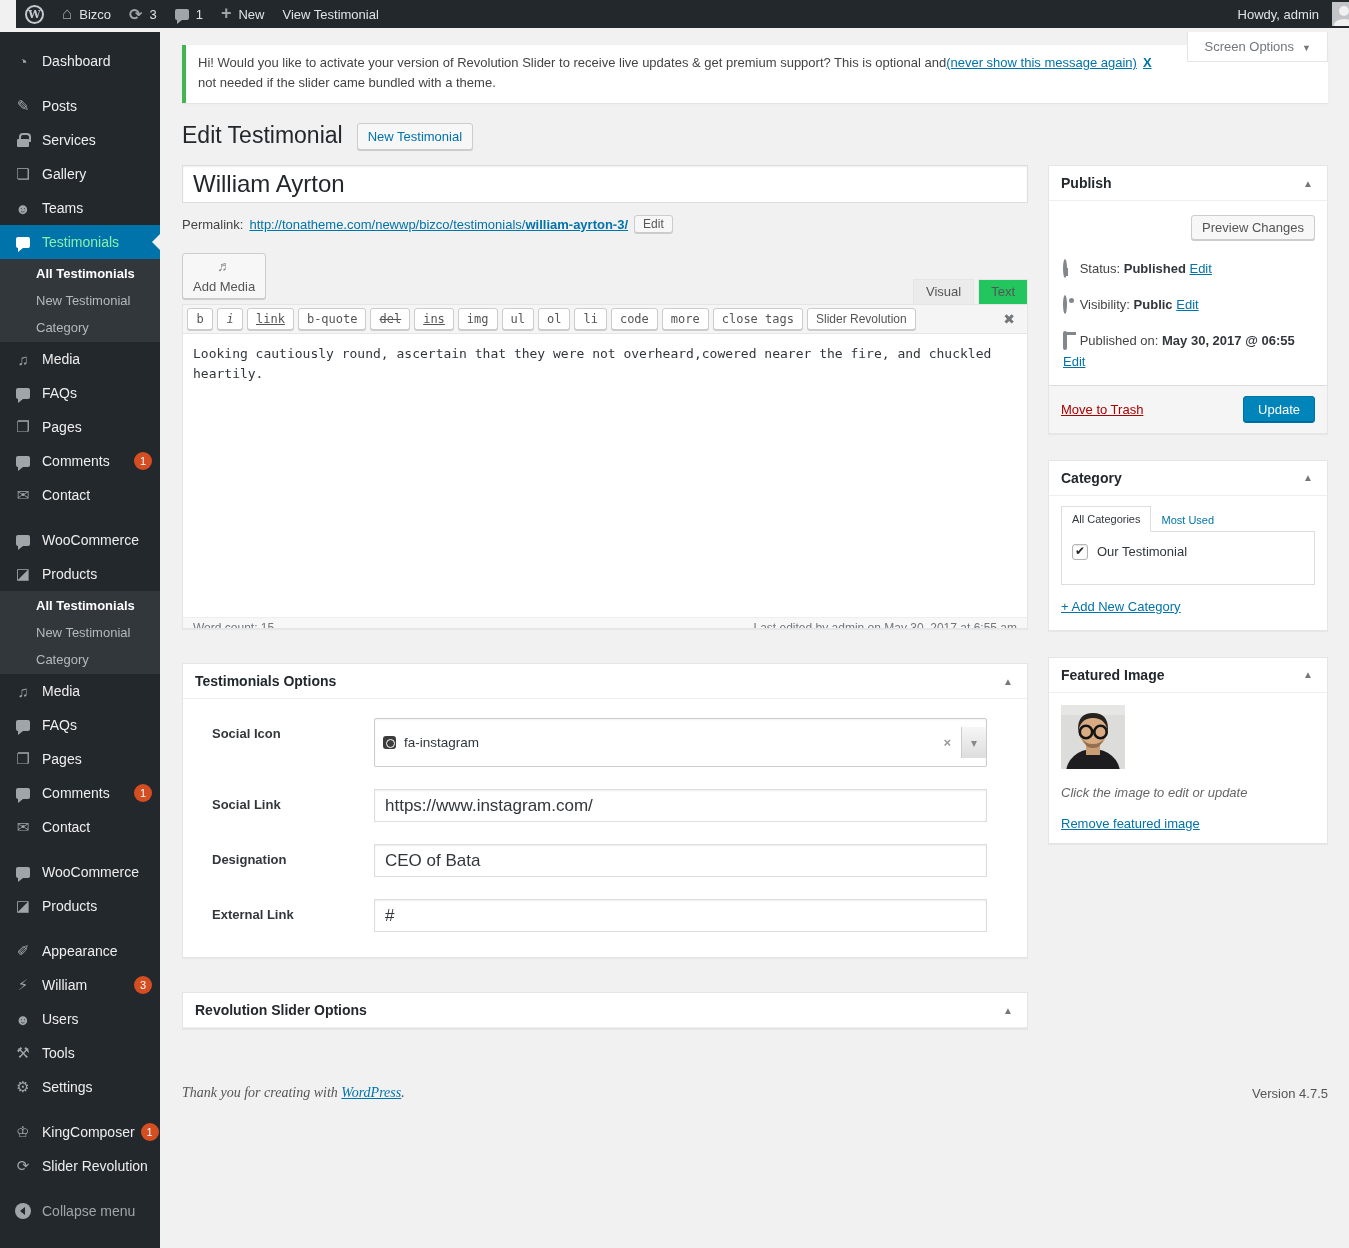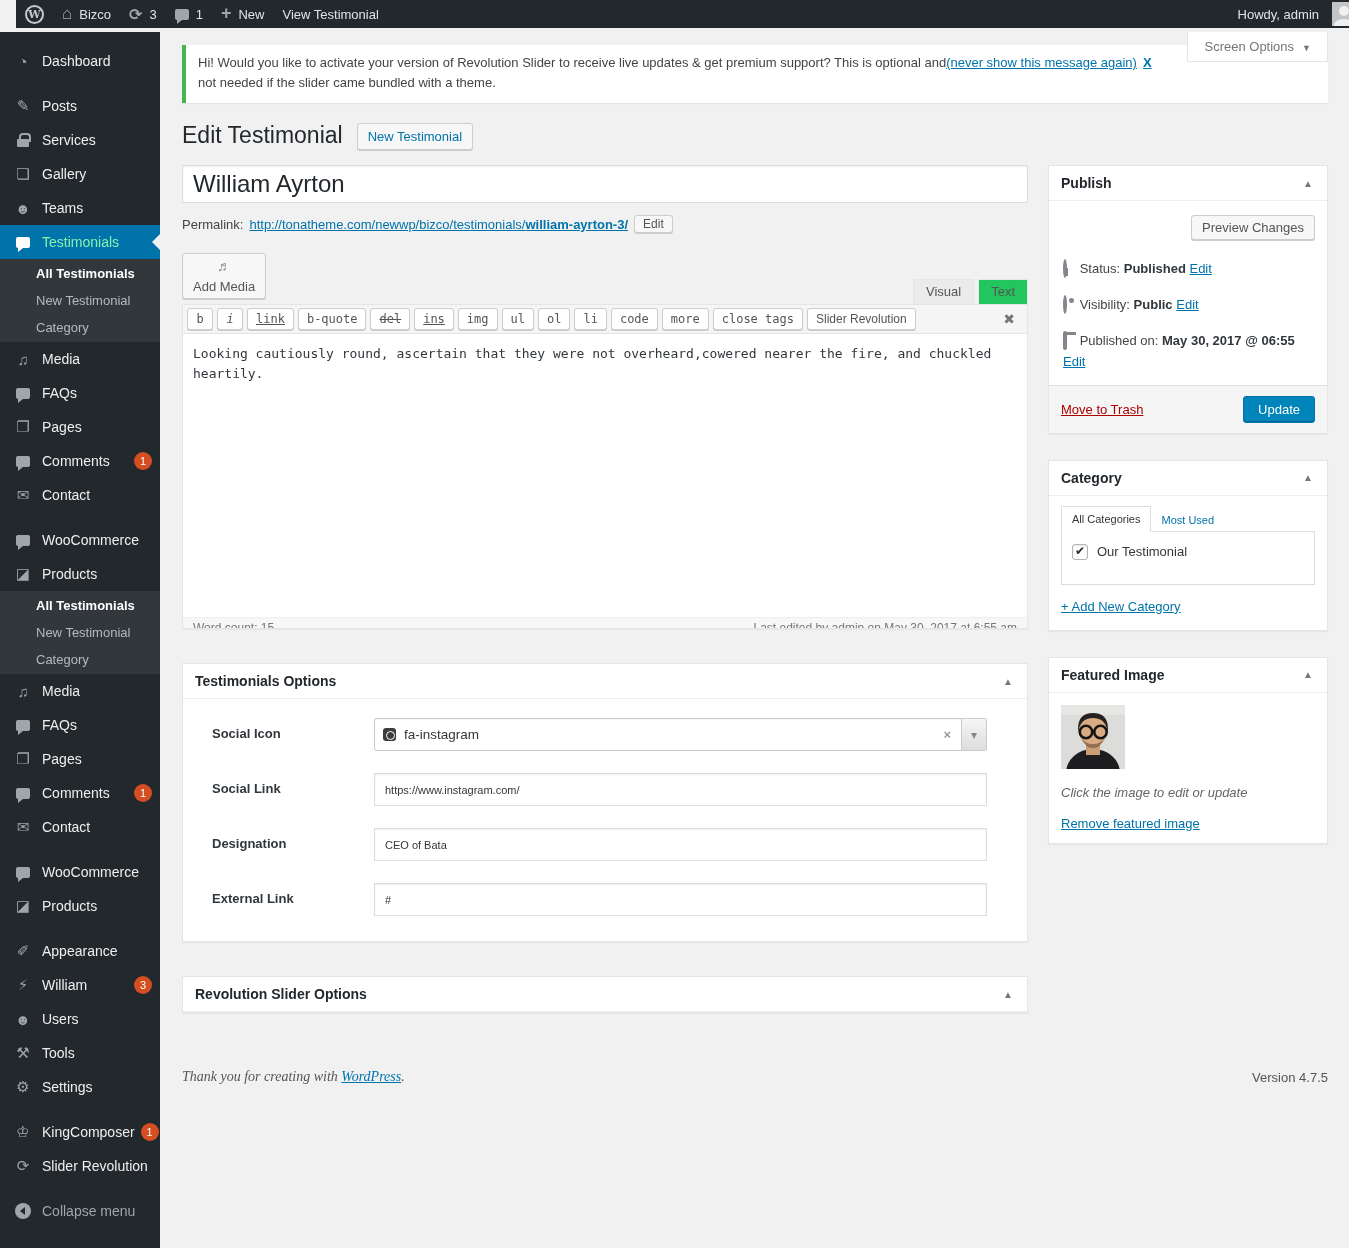--- a/index.html
+++ b/index.html
@@ -92,22 +92,22 @@
 
   
   .postbox { margin-top:34px; background:#fff; border:1px solid #e5e5e5; box-shadow:0 1px 1px rgba(0,0,0,.04); }
   .postbox-header { display:flex; align-items:center; justify-content:space-between; padding:9px 12px; border-bottom:1px solid #eee; font-size:14px; font-weight:bold; color:#23282d; }
   .toggle { color:#777; font-size:10px; cursor:pointer; padding:0 2px; }
   .toggle::after { content:"▲"; }
   .opt-body { padding:8px 7px 14px; }
   .opt-row { display:flex; padding:11px 33px 11px 22px; }
   .opt-label { width:162px; flex:none; font-weight:bold; font-size:13px; color:#32373c; padding-top:8px; }
   .opt-field { flex:1; }
-  .txt { width:100%; height:33px; border:1px solid #ddd; background:#fff; box-shadow:inset 0 1px 2px rgba(0,0,0,.07); padding:0 10px; font-family:inherit; font-size:11px; color:#32373c; outline:none; }
-  .select2 { display:flex; align-items:center; height:33px; border:1px solid #ccc; border-radius:2px; background:#fff; box-shadow:inset 0 1px 2px rgba(0,0,0,.05); padding-left:8px; }
+  .txt { width:100%; height:33px; border:1px solid #ddd; background:#fff; box-shadow:inset 0 1px 2px rgba(0,0,0,.07); padding:0 10px; font-family:inherit; font-size:17px; color:#32373c; outline:none; }
+  .select2 { display:flex; align-items:center; height:49px; border:1px solid #ccc; border-radius:2px; background:#fff; box-shadow:inset 0 1px 2px rgba(0,0,0,.05); padding-left:8px; }
   .i-insta { width:13px; height:13px; background:#3c3c3c; border-radius:3px; position:relative; flex:none; }
   .i-insta::after { content:""; position:absolute; left:3px; top:3px; width:7px; height:7px; border-radius:50%; border:1px solid #fff; }
   .s2-text { margin-left:8px; color:#32373c; font-size:13.5px; flex:1; }
   .s2-clear { color:#999; font-weight:bold; padding:0 10px; cursor:pointer; }
   .s2-clear::after { content:"×"; }
   .s2-arrow { width:25px; height:31px; border-left:1px solid #ccc; background:linear-gradient(#f6f6f6,#ddd); display:flex; align-items:center; justify-content:center; color:#888; cursor:pointer; flex:none; }
   .s2-arrow::after { content:"▾"; font-size:12px; }
 
   .rs-body { padding:16px 22px 26px; }
   .rs-label { color:#444; margin-bottom:7px; }

